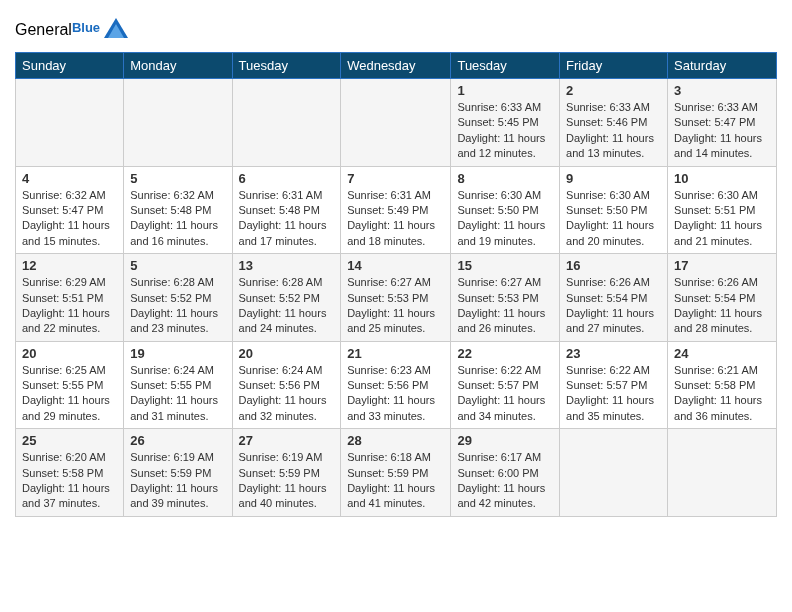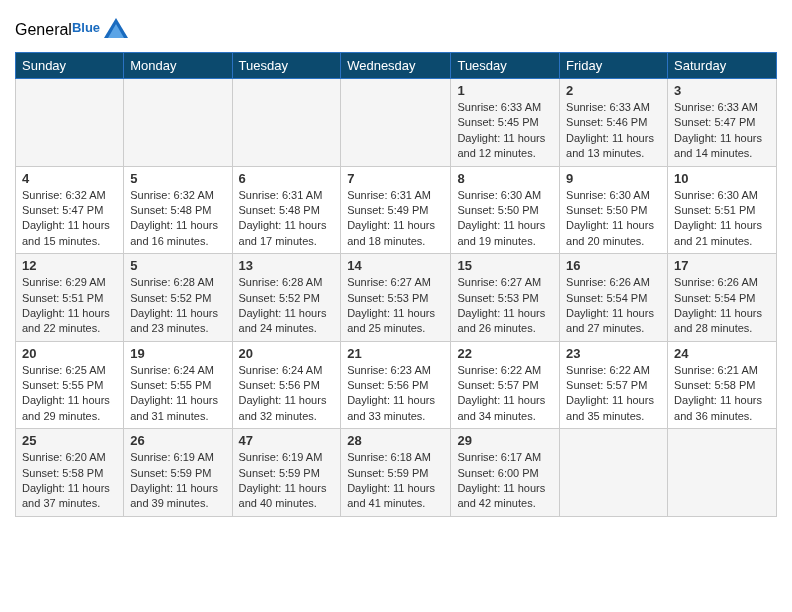--- a/index.html
+++ b/index.html
@@ -229,21 +229,21 @@
       <tr>
         <td>
           <div class="day-num">25</div>
           <div class="day-info">Sunrise: 6:20 AM<br>Sunset: 5:58 PM<br>Daylight: 11 hours and 37 minutes.</div>
         </td>
         <td>
           <div class="day-num">26</div>
           <div class="day-info">Sunrise: 6:19 AM<br>Sunset: 5:59 PM<br>Daylight: 11 hours and 39 minutes.</div>
         </td>
         <td>
-          <div class="day-num">47</div>
+          <div class="day-num">27</div>
           <div class="day-info">Sunrise: 6:19 AM<br>Sunset: 5:59 PM<br>Daylight: 11 hours and 40 minutes.</div>
         </td>
         <td>
           <div class="day-num">28</div>
           <div class="day-info">Sunrise: 6:18 AM<br>Sunset: 5:59 PM<br>Daylight: 11 hours and 41 minutes.</div>
         </td>
         <td>
           <div class="day-num">29</div>
           <div class="day-info">Sunrise: 6:17 AM<br>Sunset: 6:00 PM<br>Daylight: 11 hours and 42 minutes.</div>
         </td>

